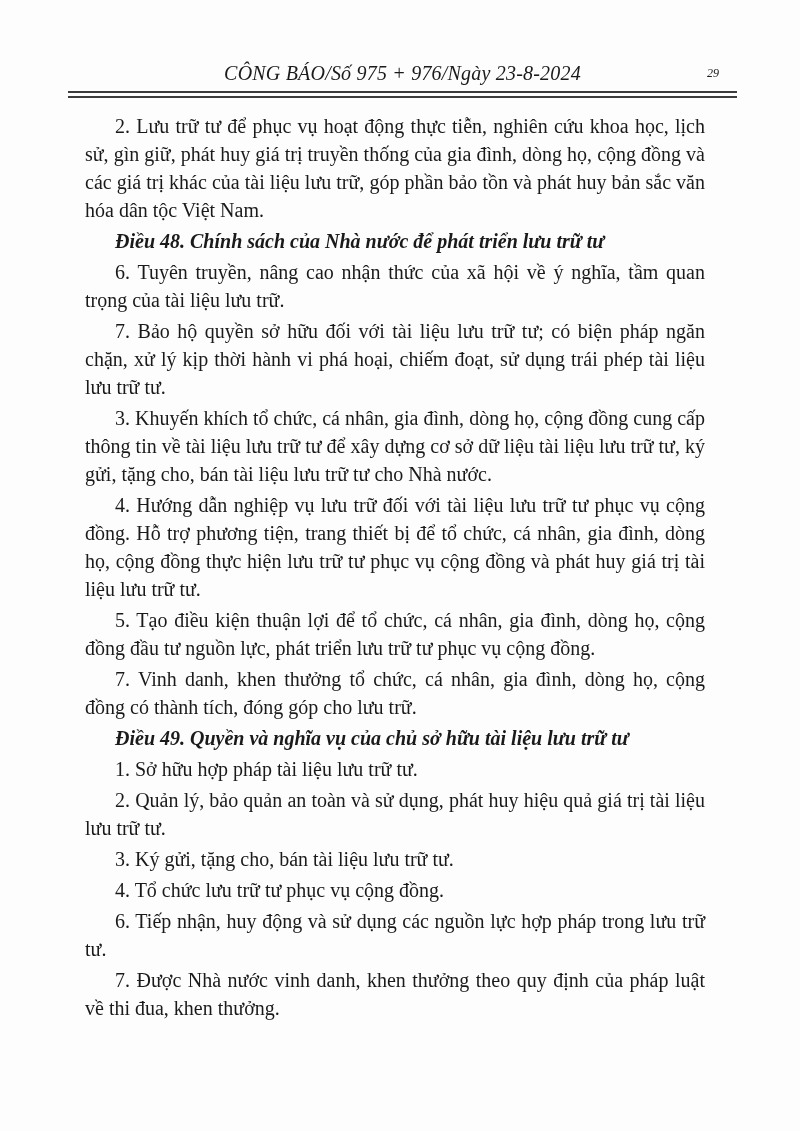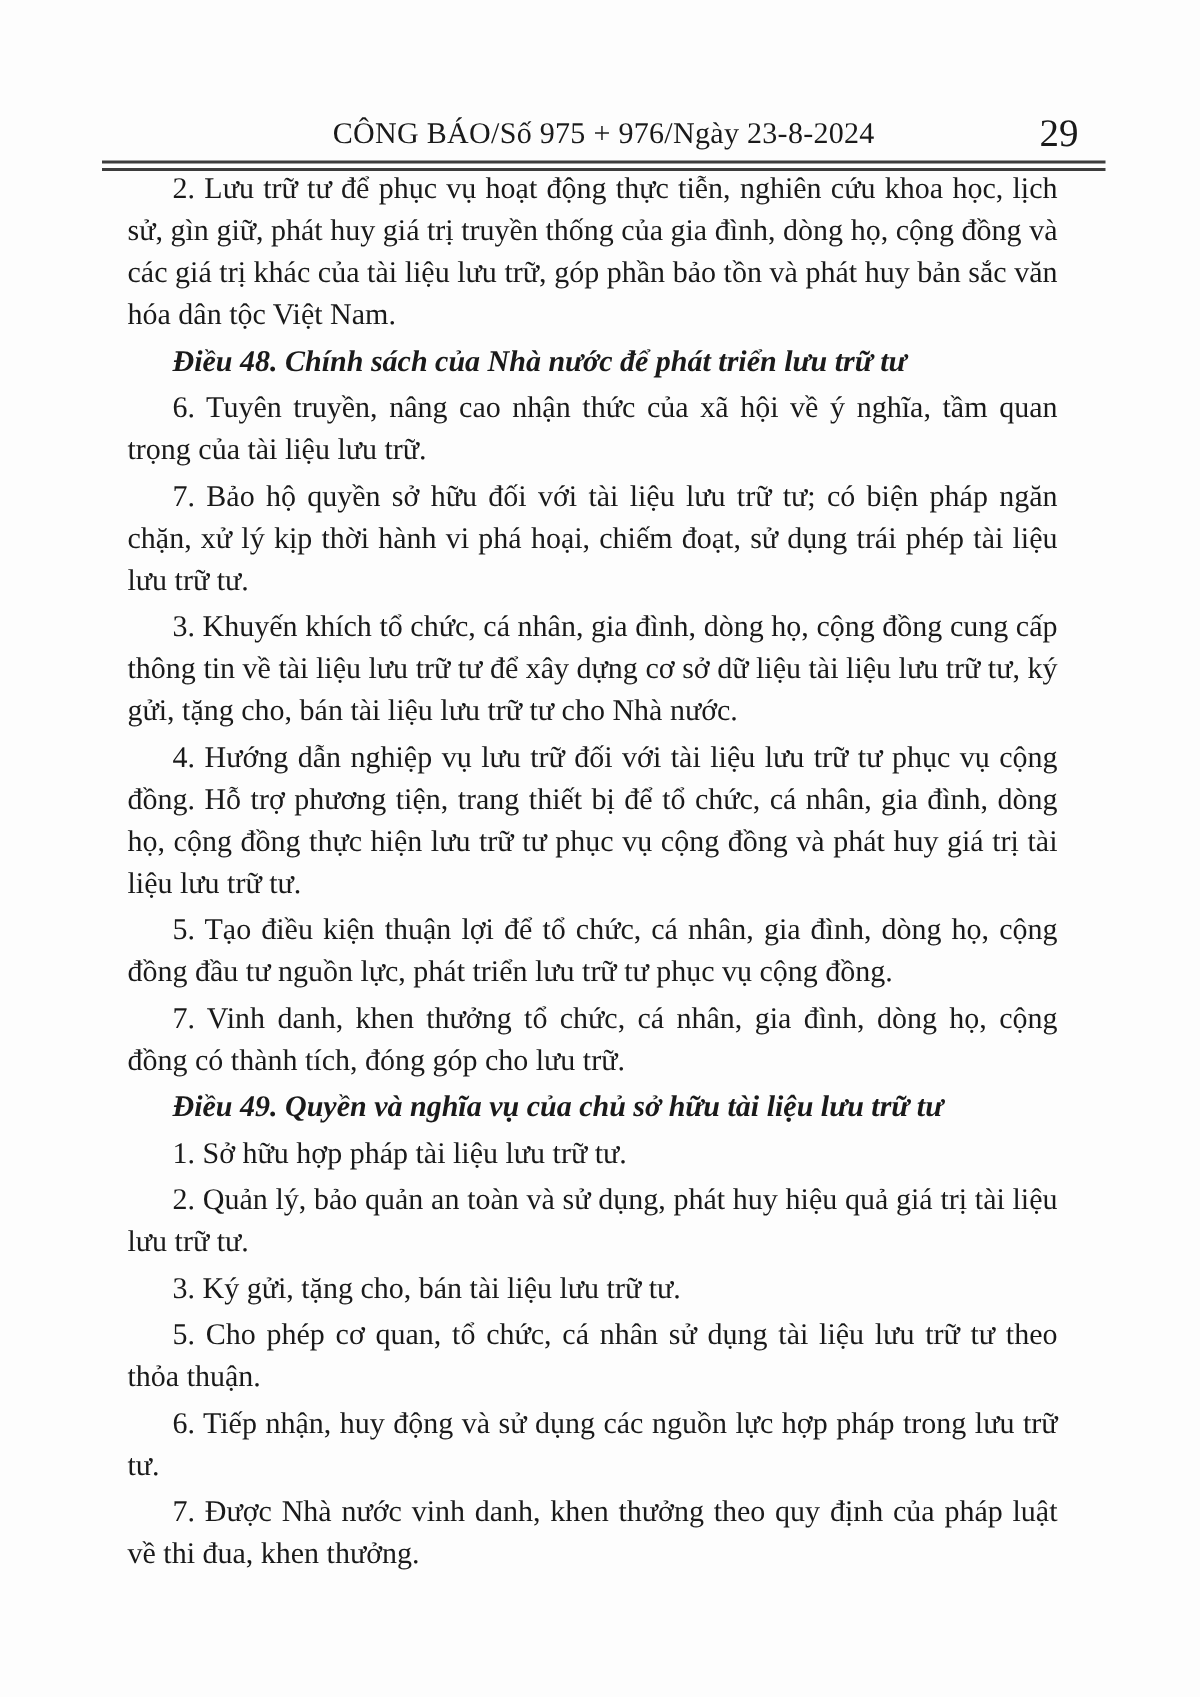--- a/index.html
+++ b/index.html
@@ -15,40 +15,41 @@
     position: relative;
     overflow: hidden;
   }
   .page {
     position: absolute;
     inset: 0;
   }
   
   .page-header {
     position: absolute;
-    top: 76px;
+    top: 60px;
     left: 68px;
     width: 669px;
+    font-style: italic;
   }
   .header-row {
     position: relative;
     height: 27px;
   }
   .header-title {
     text-align: center;
     font-size: 20px;
     line-height: 26px;
     letter-spacing: 0.2px;
     white-space: nowrap;
   }
   .header-pageno {
     position: absolute;
     top: 0;
     right: 18px;
-    font-size: 26px;
+    font-size: 12px;
     line-height: 26px;
   }
   .header-rule {
     margin-top: 4px;
     height: 3px;
     border-top: 2px solid #3c3c3c;
     border-bottom: 2px solid #3c3c3c;
   }
   
   .doc-body {
@@ -93,18 +94,18 @@
       <p class="body">6. Tuyên truyền, nâng cao nhận thức của xã hội về ý nghĩa, tầm quan trọng của tài liệu lưu trữ.</p>
       <p class="body">7. Bảo hộ quyền sở hữu đối với tài liệu lưu trữ tư; có biện pháp ngăn chặn, xử lý kịp thời hành vi phá hoại, chiếm đoạt, sử dụng trái phép tài liệu lưu trữ tư.</p>
       <p class="body">3. Khuyến khích tổ chức, cá nhân, gia đình, dòng họ, cộng đồng cung cấp thông tin về tài liệu lưu trữ tư để xây dựng cơ sở dữ liệu tài liệu lưu trữ tư, ký gửi, tặng cho, bán tài liệu lưu trữ tư cho Nhà nước.</p>
       <p class="body">4. Hướng dẫn nghiệp vụ lưu trữ đối với tài liệu lưu trữ tư phục vụ cộng đồng. Hỗ trợ phương tiện, trang thiết bị để tổ chức, cá nhân, gia đình, dòng họ, cộng đồng thực hiện lưu trữ tư phục vụ cộng đồng và phát huy giá trị tài liệu lưu trữ tư.</p>
       <p class="body">5. Tạo điều kiện thuận lợi để tổ chức, cá nhân, gia đình, dòng họ, cộng đồng đầu tư nguồn lực, phát triển lưu trữ tư phục vụ cộng đồng.</p>
       <p class="body">7. Vinh danh, khen thưởng tổ chức, cá nhân, gia đình, dòng họ, cộng đồng có thành tích, đóng góp cho lưu trữ.</p>
       <p class="heading">Điều 49. Quyền và nghĩa vụ của chủ sở hữu tài liệu lưu trữ tư</p>
       <p class="body">1. Sở hữu hợp pháp tài liệu lưu trữ tư.</p>
       <p class="body">2. Quản lý, bảo quản an toàn và sử dụng, phát huy hiệu quả giá trị tài liệu lưu trữ tư.</p>
       <p class="body">3. Ký gửi, tặng cho, bán tài liệu lưu trữ tư.</p>
-      <p class="body">5. Cho phép cơ quan, tổ chức, cá nhân sử dụng tài liệu lưu trữ tư theo thỏa thuận.</p>
+      <p class="body">4. Tổ chức lưu trữ tư phục vụ cộng đồng.</p>
       <p class="body">6. Tiếp nhận, huy động và sử dụng các nguồn lực hợp pháp trong lưu trữ tư.</p>
       <p class="body">7. Được Nhà nước vinh danh, khen thưởng theo quy định của pháp luật về thi đua, khen thưởng.</p>
     </div>
 
 </div>
 
 </body></html>

